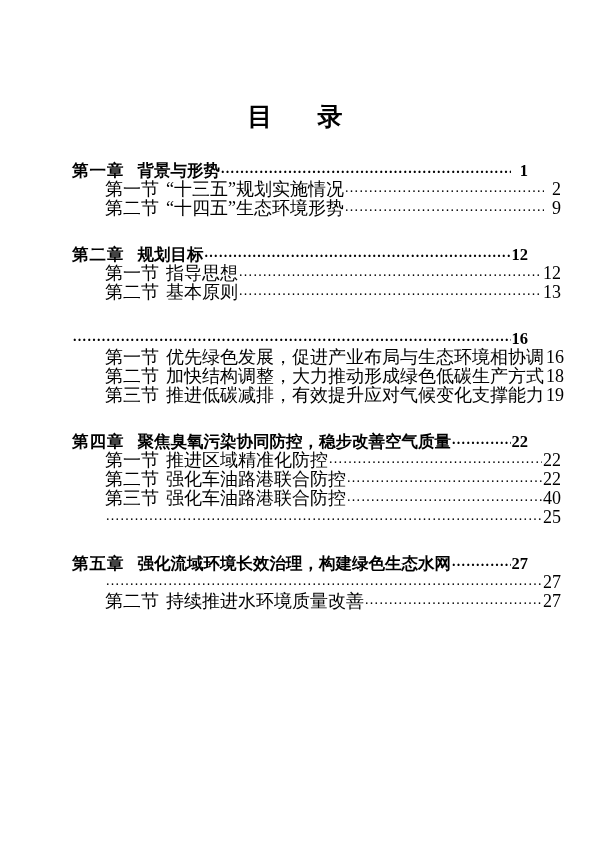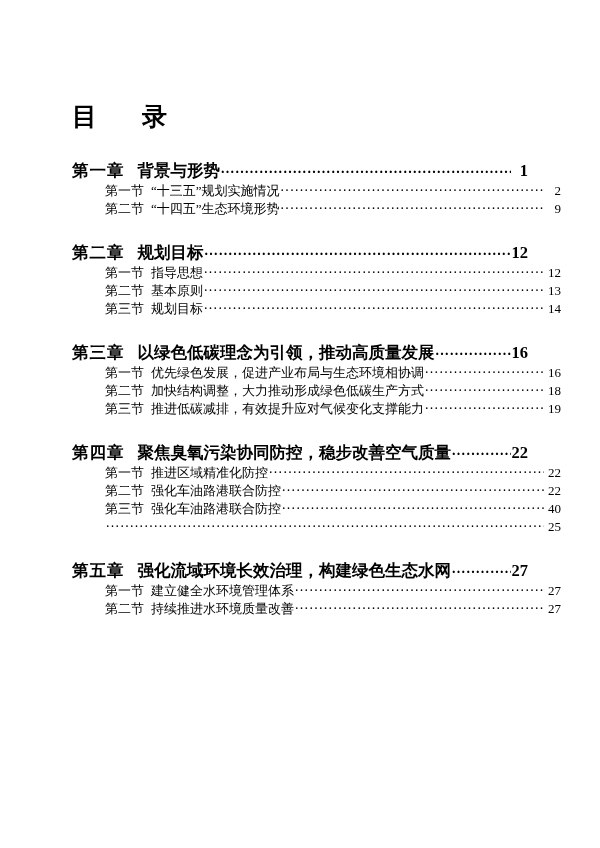--- a/index.html
+++ b/index.html
@@ -16,21 +16,21 @@
     overflow: hidden;
   }
   .page {
     position: relative;
     width: 600px;
     height: 848px;
     box-sizing: border-box;
     padding: 0 72px;
   }
   .toc-title {
-    text-align: left;
+    text-align: center;
     font-size: 25px;
     font-weight: bold;
     letter-spacing: 10px;
     margin-top: 100px;
     margin-bottom: 26px;
     font-family: "Liberation Serif", "DejaVu Serif", serif;
   }
   .toc-list {
     margin: 0;
     padding: 0;
@@ -44,21 +44,21 @@
     white-space: nowrap;
   }
   .toc-row.level-1 {
     font-size: 16.5px;
     font-weight: bold;
     margin-top: 29px;
     margin-bottom: 1px;
     padding-left: 0px;
   }
   .toc-row.level-2 {
-    font-size: 13px;
+    font-size: 18px;
     font-weight: normal;
     margin-top: 0;
     margin-bottom: 1px;
     padding-left: 33px;
   }
   .toc-label {
     flex: 0 0 auto;
   }
   .lvl1-num {
     letter-spacing: 1px;
@@ -127,28 +127,22 @@
       <span class="toc-dots"></span>
       <span class="toc-page">12</span>
     </div>
 
     <div class="toc-row level-2">
       <span class="toc-label"><span>第二节</span><span class="lvl2-gap"></span><span>基本原则</span></span>
       <span class="toc-dots"></span>
       <span class="toc-page">13</span>
     </div>
 
-    <div class="toc-row level-2">
-      <span class="toc-label"><span>第三节</span><span class="lvl2-gap"></span><span>规划目标</span></span>
-      <span class="toc-dots"></span>
-      <span class="toc-page">14</span>
-    </div>
-
-    <div class="toc-row level-1">
-      <span class="toc-label"><span class="lvl1-num">第三章</span><span class="lvl1-gap"></span><span>以绿色低碳理念为引领，推动高质量发展</span></span>
+
+    <div class="toc-row level-1">
       <span class="toc-dots"></span>
       <span class="toc-page">16</span>
     </div>
 
     <div class="toc-row level-2">
       <span class="toc-label"><span>第一节</span><span class="lvl2-gap"></span><span>优先绿色发展，促进产业布局与生态环境相协调</span></span>
       <span class="toc-dots"></span>
       <span class="toc-page">16</span>
     </div>
 
@@ -193,21 +187,20 @@
       <span class="toc-page">25</span>
     </div>
 
     <div class="toc-row level-1">
       <span class="toc-label"><span class="lvl1-num">第五章</span><span class="lvl1-gap"></span><span>强化流域环境长效治理，构建绿色生态水网</span></span>
       <span class="toc-dots"></span>
       <span class="toc-page">27</span>
     </div>
 
     <div class="toc-row level-2">
-      <span class="toc-label"><span>第一节</span><span class="lvl2-gap"></span><span>建立健全水环境管理体系</span></span>
       <span class="toc-dots"></span>
       <span class="toc-page">27</span>
     </div>
 
     <div class="toc-row level-2">
       <span class="toc-label"><span>第二节</span><span class="lvl2-gap"></span><span>持续推进水环境质量改善</span></span>
       <span class="toc-dots"></span>
       <span class="toc-page">27</span>
     </div>
 

